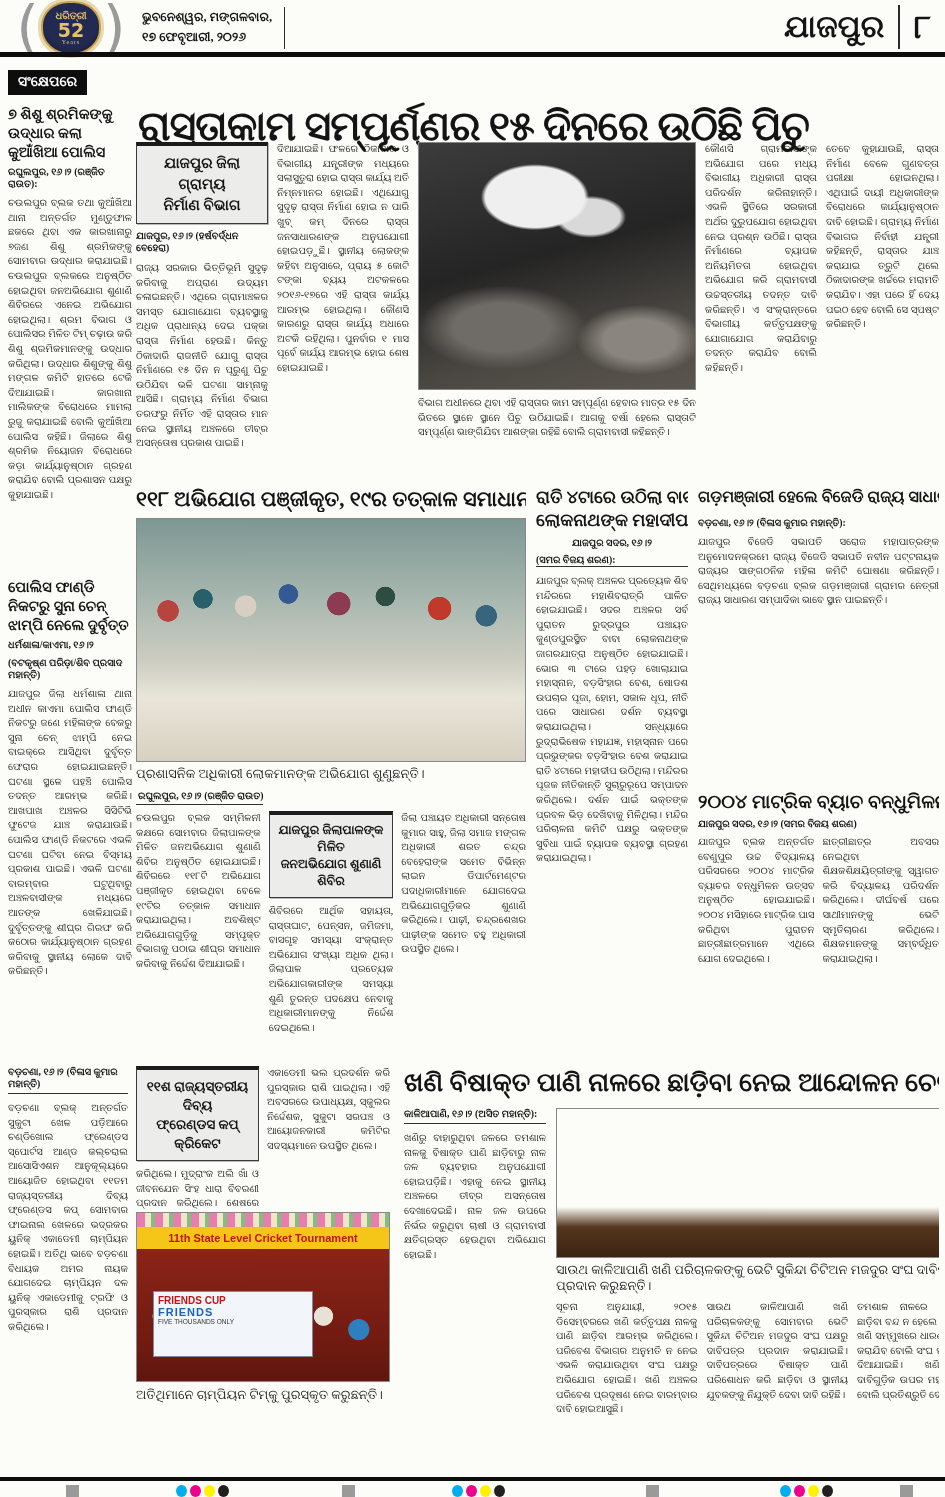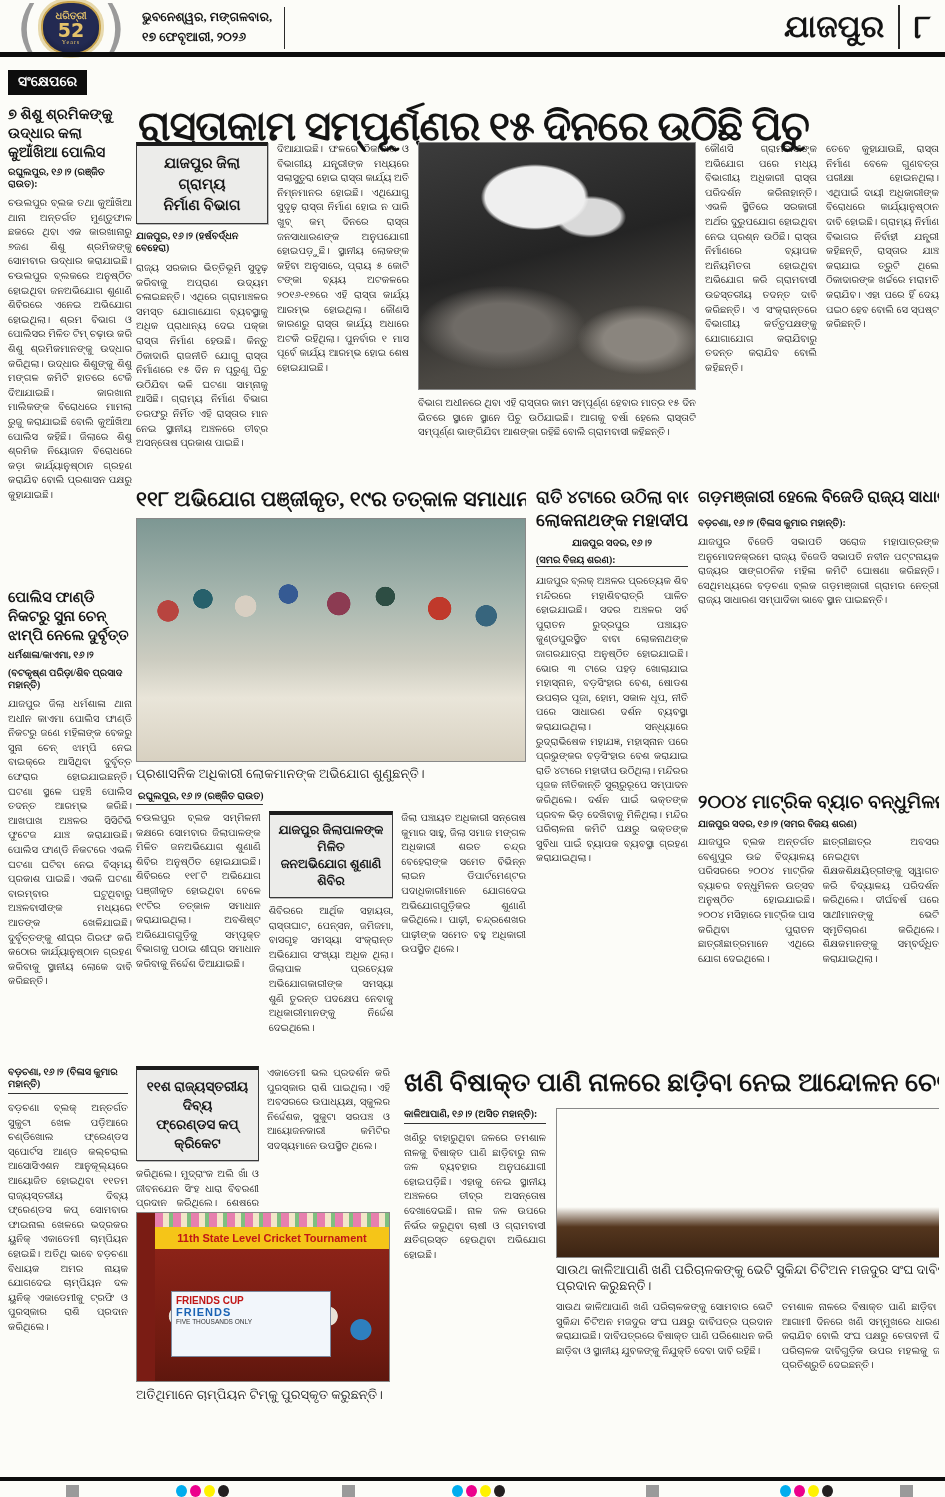--- a/index.html
+++ b/index.html
@@ -99,21 +99,21 @@
   .row3{position:absolute;left:8px;top:1066px;width:931px;height:406px;display:flex;gap:14px;overflow:hidden;}
   .cricketB{width:382px;flex:none;}
   .cricketB h2,.mineB h2{margin:0 0 8px;font-size:26px;line-height:34px;white-space:nowrap;overflow:hidden;}
   .cbody{position:relative;height:360px;}
   .ccol1{position:absolute;left:0;top:0;bottom:0;width:120px;overflow:hidden;}
   .ccol1 .dl{display:block;border-bottom:1px solid #333;padding-bottom:3px;margin-bottom:7px;}
   .cright{position:absolute;left:128px;right:0;top:0;bottom:0;}
   .ctop{display:flex;gap:8px;height:146px;overflow:hidden;}
   .ctop .cb{flex:1;overflow:hidden;}
   .ctop .boxhead{font-size:13.5px;line-height:19px;margin-bottom:6px;}
-  .photo-cricket{height:168px;background:#7a1c14;padding-left:18px;}
+  .photo-cricket{height:168px;background:#7a1c14;}
   .floral{height:14px;background:repeating-linear-gradient(90deg,#e77fae 0 8px,#f3e6c8 8px 14px,#7fbf7f 14px 18px);}
   .cbanner{height:22px;background:#f5c518;color:#c01616;font-weight:bold;font-size:11px;
            font-family:"Liberation Sans",sans-serif;text-align:center;line-height:22px;white-space:nowrap;overflow:hidden;}
   .cstage{position:relative;height:168px;
     background:
       radial-gradient(circle 10px at 10% 40%,#e8e2d6 92%,rgba(0,0,0,0)),
       radial-gradient(circle 10px at 24% 45%,#2f6db4 92%,rgba(0,0,0,0)),
       radial-gradient(circle 10px at 40% 38%,#d9d9d9 92%,rgba(0,0,0,0)),
       radial-gradient(circle 10px at 58% 42%,#1c1c1c 92%,rgba(0,0,0,0)),
       radial-gradient(circle 10px at 74% 40%,#e8e2d6 92%,rgba(0,0,0,0)),
@@ -175,21 +175,21 @@
   </div>
   <div class="top-rule"></div>
 
   <aside class="briefs">
     <span class="briefs-label">ସଂକ୍ଷେପରେ</span>
     <div class="brief">
       <h3>୭ ଶିଶୁ ଶ୍ରମିକଙ୍କୁ ଉଦ୍ଧାର କଲା କୁଆଁଖିଆ ପୋଲିସ</h3>
       <span class="dl">ରଘୁଲପୁର, ୧୬।୨ (ରଞ୍ଜିତ ରାଉତ):</span>
       <div class="bd" style="height:374px">ଚଉଲପୁର ବ୍ଲକ ତଥା କୁଆଁଖିଆ ଥାନା ଅନ୍ତର୍ଗତ ମୁଣ୍ଡୁଫାଳ ଛକରେ ଥିବା ଏକ କାରଖାନାରୁ ୭ଜଣ ଶିଶୁ ଶ୍ରମିକଙ୍କୁ ସୋମବାର ଉଦ୍ଧାର କରାଯାଇଛି। ଚଉଲପୁର ବ୍ଲକରେ ଅନୁଷ୍ଠିତ ହୋଇଥିବା ଜନଅଭିଯୋଗ ଶୁଣାଣି ଶିବିରରେ ଏନେଇ ଅଭିଯୋଗ ହୋଇଥିଲା। ଶ୍ରମ ବିଭାଗ ଓ ପୋଲିସର ମିଳିତ ଟିମ୍ ଚଢ଼ାଉ କରି ଶିଶୁ ଶ୍ରମିକମାନଙ୍କୁ ଉଦ୍ଧାର କରିଥିଲା। ଉଦ୍ଧାର ଶିଶୁଙ୍କୁ ଶିଶୁ ମଙ୍ଗଳ କମିଟି ହାତରେ ଟେକି ଦିଆଯାଇଛି। କାରଖାନା ମାଲିକଙ୍କ ବିରୋଧରେ ମାମଲା ରୁଜୁ କରାଯାଇଛି ବୋଲି କୁଆଁଖିଆ ପୋଲିସ କହିଛି। ଜିଲାରେ ଶିଶୁ ଶ୍ରମିକ ନିୟୋଜନ ବିରୋଧରେ କଡ଼ା କାର୍ଯ୍ୟାନୁଷ୍ଠାନ ଗ୍ରହଣ କରାଯିବ ବୋଲି ପ୍ରଶାସନ ପକ୍ଷରୁ କୁହାଯାଇଛି।</div>
     </div>
-    <div class="brief" style="margin-top:18px;">
+    <div class="brief" style="margin-top:8px;">
       <h3>ପୋଲିସ ଫାଣ୍ଡି ନିକଟରୁ ସୁନା ଚେନ୍ ଝାମ୍ପି ନେଲେ ଦୁର୍ବୃତ୍ତ</h3>
       <span class="dl">ଧର୍ମଶାଳା/କାଏମା, ୧୬।୨</span>
       <span class="dl">(ବଟକୃଷ୍ଣ ପରିଡ଼ା/ଶିବ ପ୍ରସାଦ ମହାନ୍ତି)</span>
       <div class="bd" style="height:430px;margin-top:5px">ଯାଜପୁର ଜିଲା ଧର୍ମଶାଳା ଥାନା ଅଧୀନ କାଏମା ପୋଲିସ ଫାଣ୍ଡି ନିକଟରୁ ଜଣେ ମହିଳାଙ୍କ ବେକରୁ ସୁନା ଚେନ୍ ଝାମ୍ପି ନେଇ ବାଇକ୍‌ରେ ଆସିଥିବା ଦୁର୍ବୃତ୍ତ ଫେରାର ହୋଇଯାଇଛନ୍ତି। ଘଟଣା ସ୍ଥଳେ ପହଞ୍ଚି ପୋଲିସ ତଦନ୍ତ ଆରମ୍ଭ କରିଛି। ଆଖପାଖ ଅଞ୍ଚଳର ସିସିଟିଭି ଫୁଟେଜ ଯାଞ୍ଚ କରାଯାଉଛି। ପୋଲିସ ଫାଣ୍ଡି ନିକଟରେ ଏଭଳି ଘଟଣା ଘଟିବା ନେଇ ବିସ୍ମୟ ପ୍ରକାଶ ପାଇଛି। ଏଭଳି ଘଟଣା ବାରମ୍ବାର ଘଟୁଥିବାରୁ ଅଞ୍ଚଳବାସୀଙ୍କ ମଧ୍ୟରେ ଆତଙ୍କ ଖେଳିଯାଇଛି। ଦୁର୍ବୃତ୍ତଙ୍କୁ ଶୀଘ୍ର ଗିରଫ କରି କଠୋର କାର୍ଯ୍ୟାନୁଷ୍ଠାନ ଗ୍ରହଣ କରିବାକୁ ସ୍ଥାନୀୟ ଲୋକେ ଦାବି କରିଛନ୍ତି।</div>
     </div>
   </aside>
 
   <h1 class="lead-hl">ରାସ୍ତାକାମ ସମ୍ପୂର୍ଣ୍ଣର ୧୫ ଦିନରେ ଉଠିଛି ପିଚୁ</h1>
   <section class="lead">
     <div class="c1">
@@ -297,20 +297,21 @@
       <h2>ଖଣି ବିଷାକ୍ତ ପାଣି ନାଳରେ ଛାଡ଼ିବା ନେଇ ଆନ୍ଦୋଳନ ଚେତାବନୀ</h2>
       <div class="mbody">
         <div class="mcol1">
           <span class="dl">କାଳିଆପାଣି, ୧୬।୨ (ଅସିତ ମହାନ୍ତି):</span>
           <div class="bd" style="height:330px">ଖଣିରୁ ବାହାରୁଥିବା ଜଳରେ ତମଶାଳ ନାଳକୁ ବିଷାକ୍ତ ପାଣି ଛାଡ଼ିବାରୁ ନାଳ ଜଳ ବ୍ୟବହାର ଅନୁପଯୋଗୀ ହୋଇପଡ଼ିଛି। ଏହାକୁ ନେଇ ସ୍ଥାନୀୟ ଅଞ୍ଚଳରେ ତୀବ୍ର ଅସନ୍ତୋଷ ଦେଖାଦେଇଛି। ନାଳ ଜଳ ଉପରେ ନିର୍ଭର କରୁଥିବା ଚାଷୀ ଓ ଗ୍ରାମବାସୀ କ୍ଷତିଗ୍ରସ୍ତ ହେଉଥିବା ଅଭିଯୋଗ ହୋଇଛି।</div>
         </div>
         <div class="mright">
           <div class="photo photo-office"></div>
           <div class="cap mcap">ସାଉଥ କାଳିଆପାଣି ଖଣି ପରିଚାଳକଙ୍କୁ ଭେଟି ସୁକିନ୍ଦା ଚିଟିଅନ ମଜଦୁର ସଂଘ ଦାବିପତ୍ର ପ୍ରଦାନ କରୁଛନ୍ତି।</div>
           <div class="mcols3">
+            <div class="bd">ସୂଚନା ଅନୁଯାୟୀ, ୨୦୧୫ ଡିସେମ୍ବରରେ ଖଣି କର୍ତ୍ତୃପକ୍ଷ ନାଳକୁ ପାଣି ଛାଡ଼ିବା ଆରମ୍ଭ କରିଥିଲେ। ପରିବେଶ ବିଭାଗର ଅନୁମତି ନ ନେଇ ଏଭଳି କରାଯାଉଥିବା ସଂଘ ପକ୍ଷରୁ ଅଭିଯୋଗ ହୋଇଛି। ଖଣି ଅଞ୍ଚଳର ପରିବେଶ ପ୍ରଦୂଷଣ ନେଇ ବାରମ୍ବାର ଦାବି ହୋଇଆସୁଛି।</div>
             <div class="bd">ସାଉଥ କାଳିଆପାଣି ଖଣି ପରିଚାଳକଙ୍କୁ ସୋମବାର ଭେଟି ସୁକିନ୍ଦା ଚିଟିଅନ ମଜଦୁର ସଂଘ ପକ୍ଷରୁ ଦାବିପତ୍ର ପ୍ରଦାନ କରାଯାଇଛି। ଦାବିପତ୍ରରେ ବିଷାକ୍ତ ପାଣି ପରିଶୋଧନ କରି ଛାଡ଼ିବା ଓ ସ୍ଥାନୀୟ ଯୁବକଙ୍କୁ ନିଯୁକ୍ତି ଦେବା ଦାବି ରହିଛି।</div>
             <div class="bd">ତମଶାଳ ନାଳରେ ବିଷାକ୍ତ ପାଣି ଛାଡ଼ିବା ବନ୍ଦ ନ ହେଲେ ଆଗାମୀ ଦିନରେ ଖଣି ସମ୍ମୁଖରେ ଧାରଣା ଓ ଆନ୍ଦୋଳନ କରାଯିବ ବୋଲି ସଂଘ ପକ୍ଷରୁ ଚେତାବନୀ ଦିଆଯାଇଛି। ଖଣି ପରିଚାଳକ ଦାବିଗୁଡ଼ିକ ଉପର ମହଲକୁ ଜଣାଇବେ ବୋଲି ପ୍ରତିଶ୍ରୁତି ଦେଇଛନ୍ତି।</div>
           </div>
         </div>
       </div>
     </div>
   </section>
 
   <div class="bot-rule"></div>
   <span class="gsq" style="left:66px"></span>

